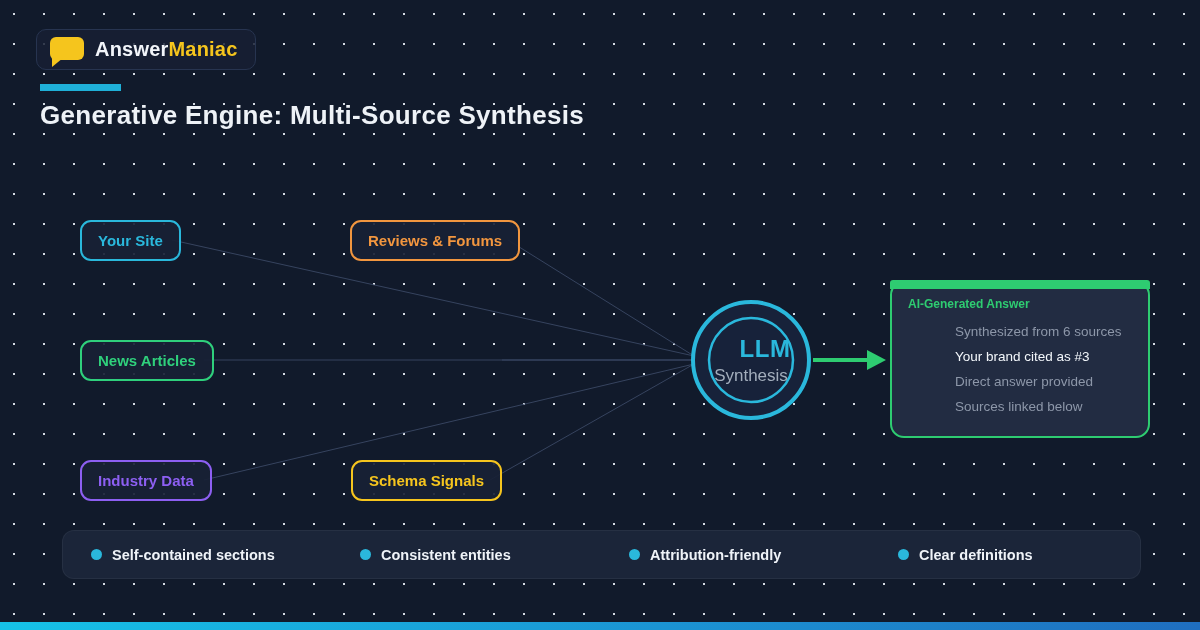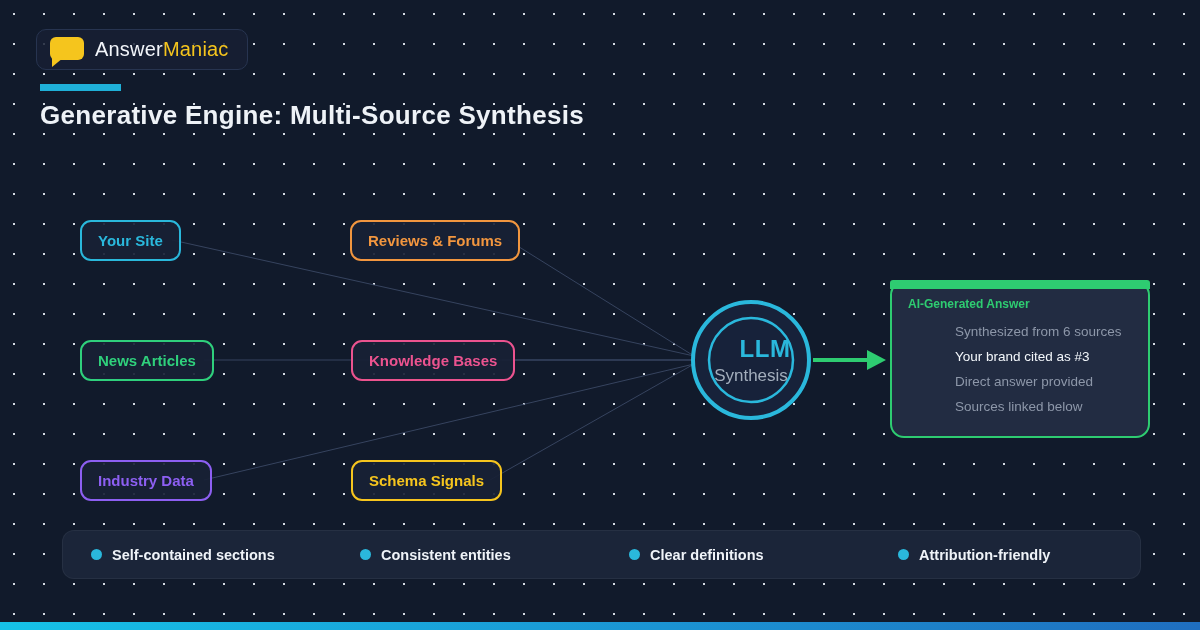--- a/index.html
+++ b/index.html
@@ -31,21 +31,21 @@
     position: relative; width: 34px; height: 23px;
     background: var(--brand); border-radius: 6px;
     margin-top: -3px;
   }
   .bubble::after {
     content: ""; position: absolute; left: 2px; bottom: -7px;
     width: 0; height: 0;
     border-top: 9px solid var(--brand);
     border-right: 11px solid transparent;
   }
-  .brand-text { font-size: 20px; font-weight: normal; color: #f2f5fa; letter-spacing: 0.2px; }
+  .brand-text { font-size: 20px; font-weight: bold; color: #f2f5fa; letter-spacing: 0.2px; }
   .brand-text .accent { color: var(--brand); }
 
   .title-accent-bar {
     position: absolute; left: 40px; top: 84px;
     width: 81px; height: 7px; background: #1fb0d8;
   }
   .page-title {
     position: absolute; left: 40px; top: 100px;
     font-size: 26px; font-weight: bold; color: #eef2f7; letter-spacing: 0.3px;
   }
@@ -149,21 +149,20 @@
     <circle class="hub-inner" cx="751" cy="360" r="42"></circle>
     <g class="arrow">
       <line x1="813" y1="360" x2="869" y2="360"></line>
       <polygon points="867,350 886,360 867,370"></polygon>
     </g>
   </svg>
 
   <div class="source-box" style="left: 80px; top: 220px; --accent: #2ab8dc;">Your Site</div>
   <div class="source-box" style="left: 350px; top: 220px; --accent: #f2963f;">Reviews &amp; Forums</div>
   <div class="source-box" style="left: 80px; top: 340px; --accent: #2fd07c;">News Articles</div>
-  <div class="source-box" style="left: 351px; top: 340px; --accent: #ec538f;">Knowledge Bases</div>
   <div class="source-box" style="left: 80px; top: 460px; --accent: #8d5ff2;">Industry Data</div>
   <div class="source-box" style="left: 351px; top: 460px; --accent: #f6c51e;">Schema Signals</div>
 
   <div class="hub-label">
     <div class="main">LLM</div>
     <div class="sub">Synthesis</div>
   </div>
 
   <div class="answer-card">
     <div class="card-topbar"></div>
@@ -178,22 +177,22 @@
     <div class="feature">
       <span class="dot"></span>
       <span class="label">Self-contained sections</span>
     </div>
     <div class="feature">
       <span class="dot"></span>
       <span class="label">Consistent entities</span>
     </div>
     <div class="feature">
       <span class="dot"></span>
-      <span class="label">Clear definitions</span>
+      <span class="label">Attribution-friendly</span>
     </div>
     <div class="feature">
       <span class="dot"></span>
-      <span class="label">Attribution-friendly</span>
+      <span class="label">Clear definitions</span>
     </div>
   </div>
 
   <div class="bottom-stripe"></div>
 </div>
 
 </body></html>

